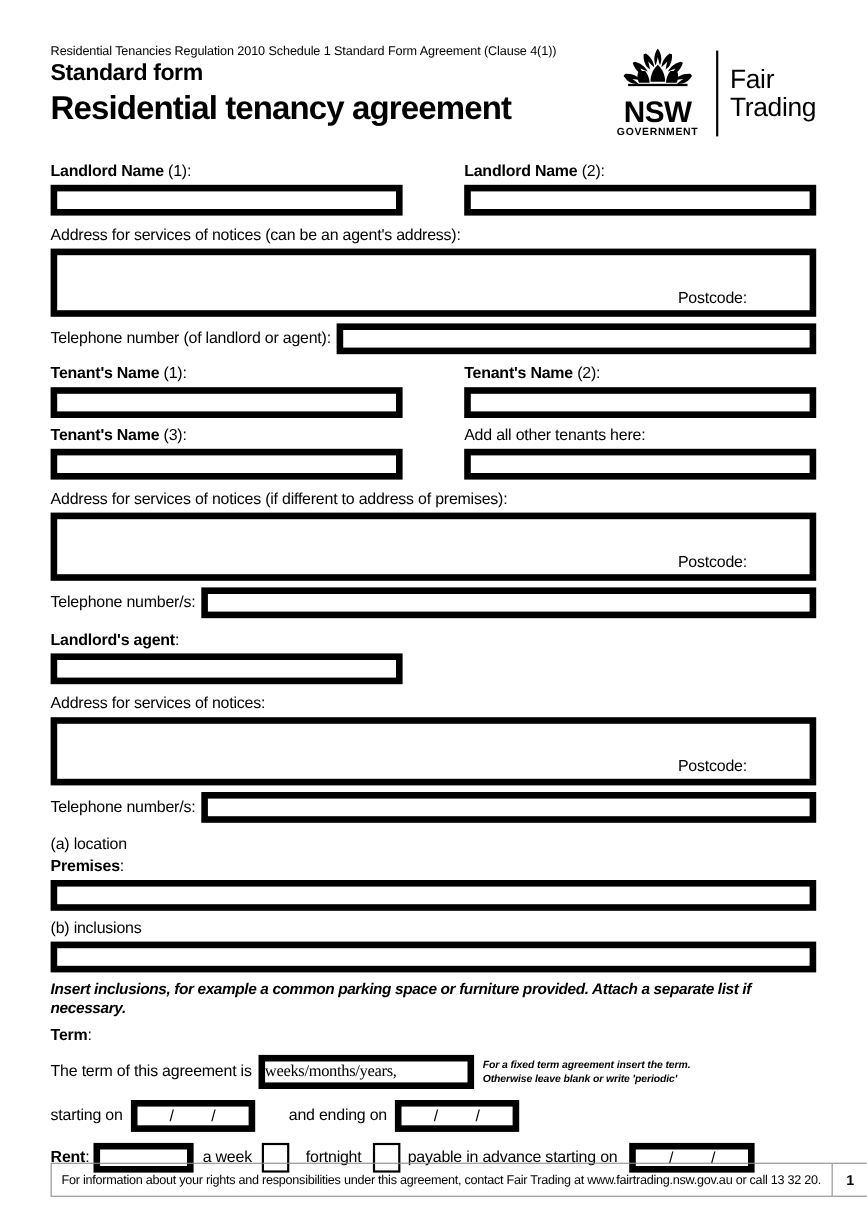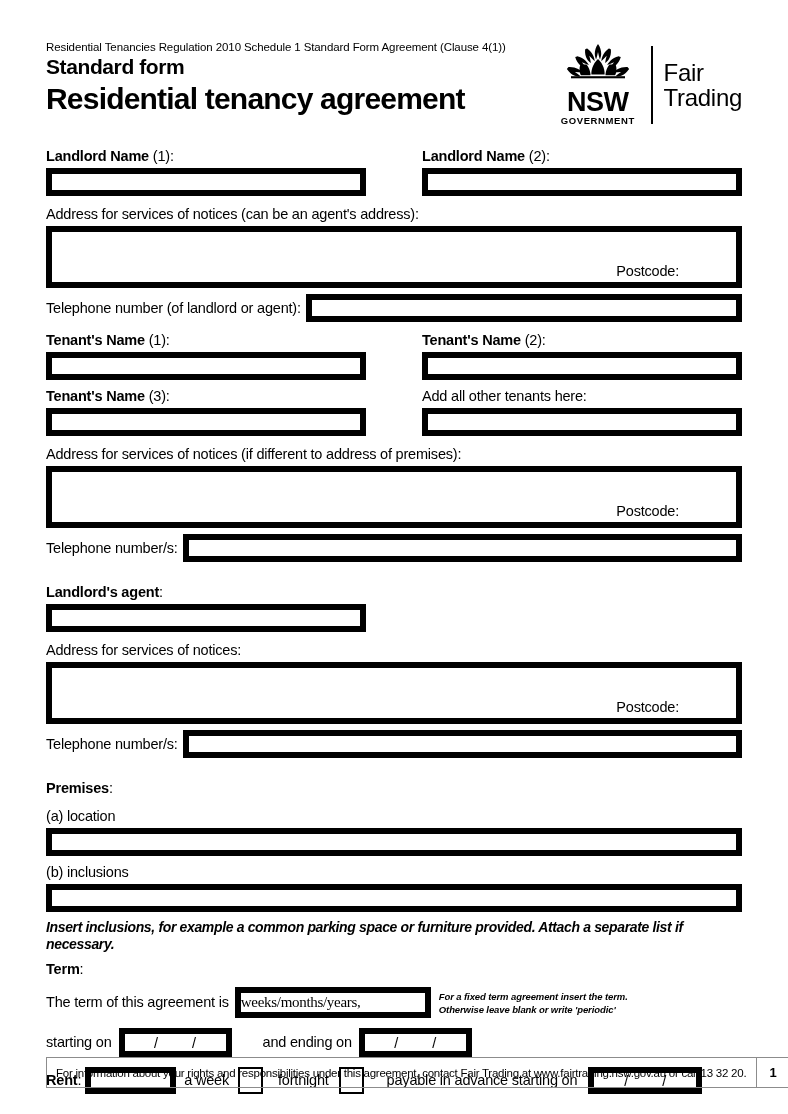--- a/index.html
+++ b/index.html
@@ -122,21 +122,21 @@
 
   .inline-row {
     display: flex;
     align-items: center;
   }
   .inline-row .lbl { padding-bottom: 0; white-space: nowrap; }
 
   .mt6  { margin-top: 6px; }
   .mt8  { margin-top: 8px; }
   .mt10 { margin-top: 10px; }
-  .mt12 { margin-top: 22px; }
+  .mt12 { margin-top: 12px; }
 
   .note-italic {
     font-size: 14px;
     font-style: italic;
     font-weight: bold;
     letter-spacing: -0.35px;
     line-height: 17px;
     margin-top: 7px;
   }
 
@@ -317,22 +317,22 @@
       <span class="postcode">Postcode:</span>
     </div>
   </div>
 
   <div class="inline-row mt6">
     <div class="lbl">Telephone number/s:</div>
     <div class="box" style="flex:1; margin-left:5px;"></div>
   </div>
 
   <div class="mt12">
+    <div class="lbl mt8">(a) location</div>
     <div class="lbl"><b>Premises</b><span>:</span></div>
-    <div class="lbl mt8">(a) location</div>
     <div class="box"></div>
     <div class="lbl mt8">(b) inclusions</div>
     <div class="box"></div>
     <div class="note-italic">Insert inclusions, for example a common parking space or furniture provided. Attach a separate list if necessary.</div>
   </div>
 
   <div class="mt8">
     <div class="lbl"><b>Term</b><span>:</span></div>
 
     <div class="inline-row mt6">
@@ -360,21 +360,21 @@
     </div>
   </div>
 
   <div class="inline-row mt10">
     <div class="lbl"><b>Rent</b><span>:</span></div>
     <div class="box" style="width:91px; height:27px; margin-left:4px;"></div>
     <div class="lbl" style="margin-left:8px;">a week</div>
     <div class="chk" style="margin-left:9px;"></div>
     <div class="lbl" style="margin-left:15px;">fortnight</div>
     <div class="chk" style="margin-left:10px;"></div>
-    <div class="lbl" style="margin-left:23px;">payable in advance starting on</div>
+    <div class="lbl" style="margin-left:7px;">payable in advance starting on</div>
     <div class="box datebox" style="width:114px; height:27px; margin-left:11px;">
       <span class="sl">/</span>
         <span class="sl">/</span>
     </div>
   </div>
 
 </div>
 
 <div class="footer">
   <div class="footer-main">For information about your rights and responsibilities under this agreement, contact Fair Trading at www.fairtrading.nsw.gov.au or call 13 32 20.</div>

